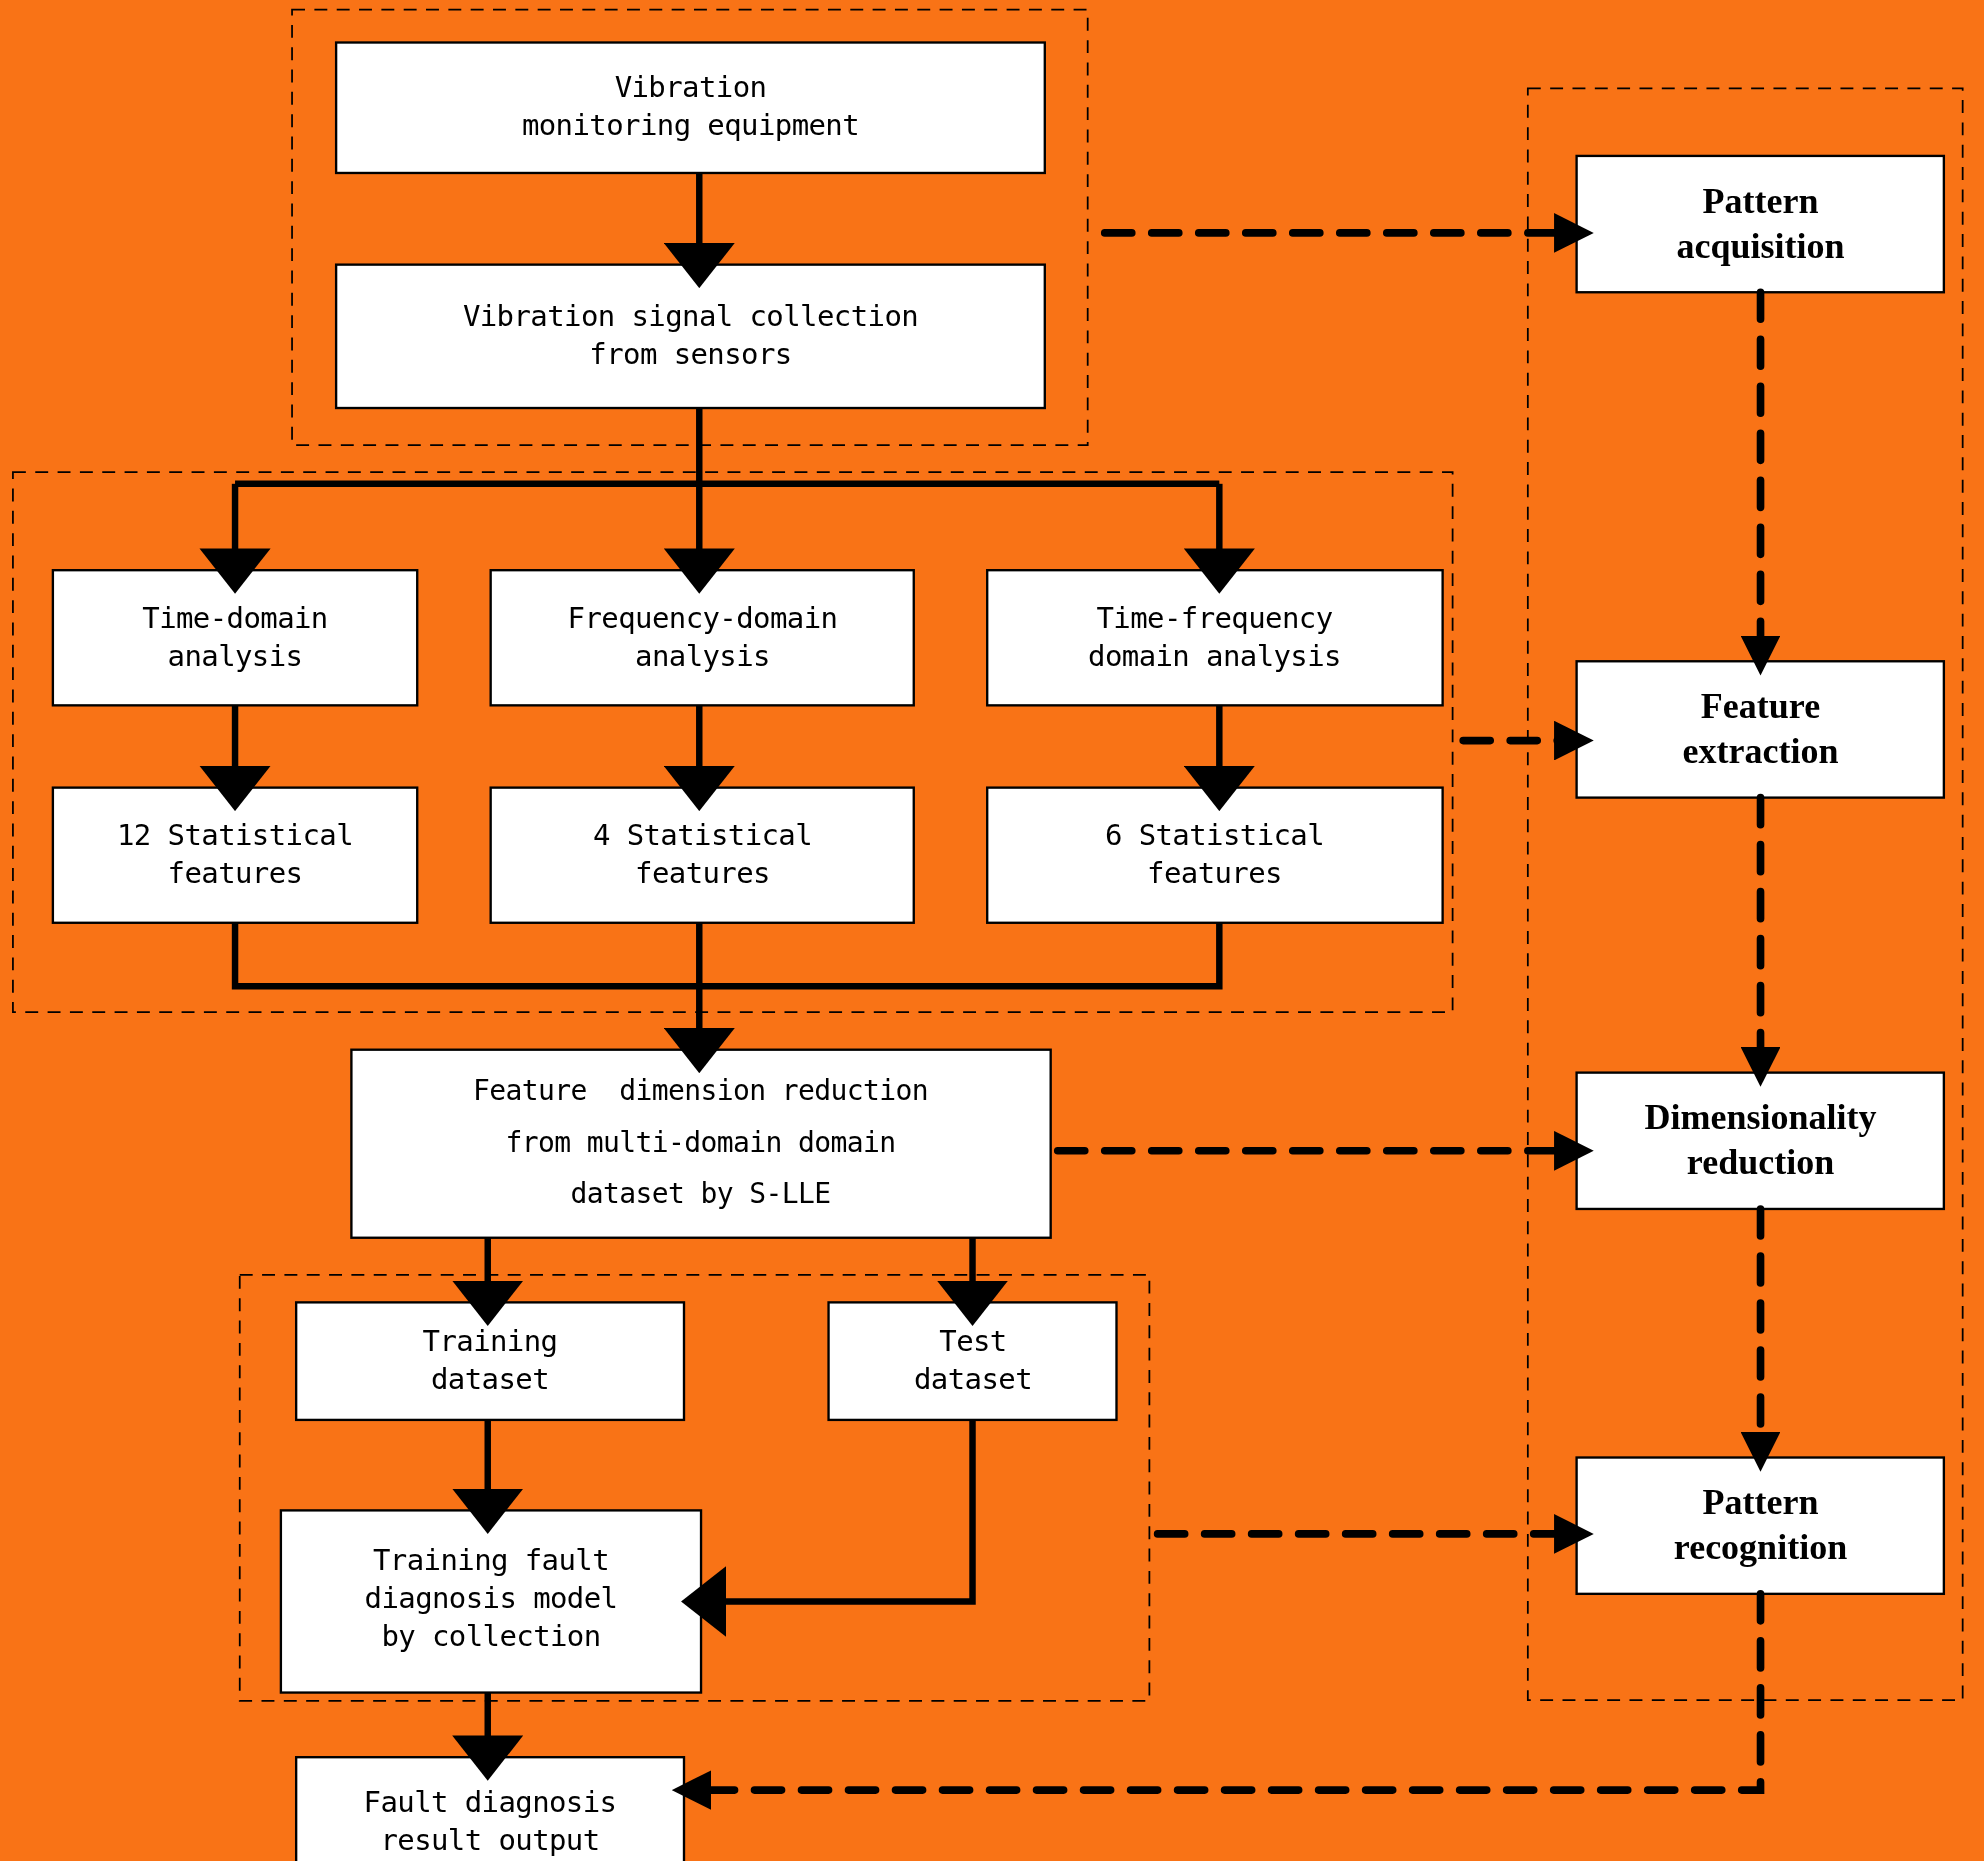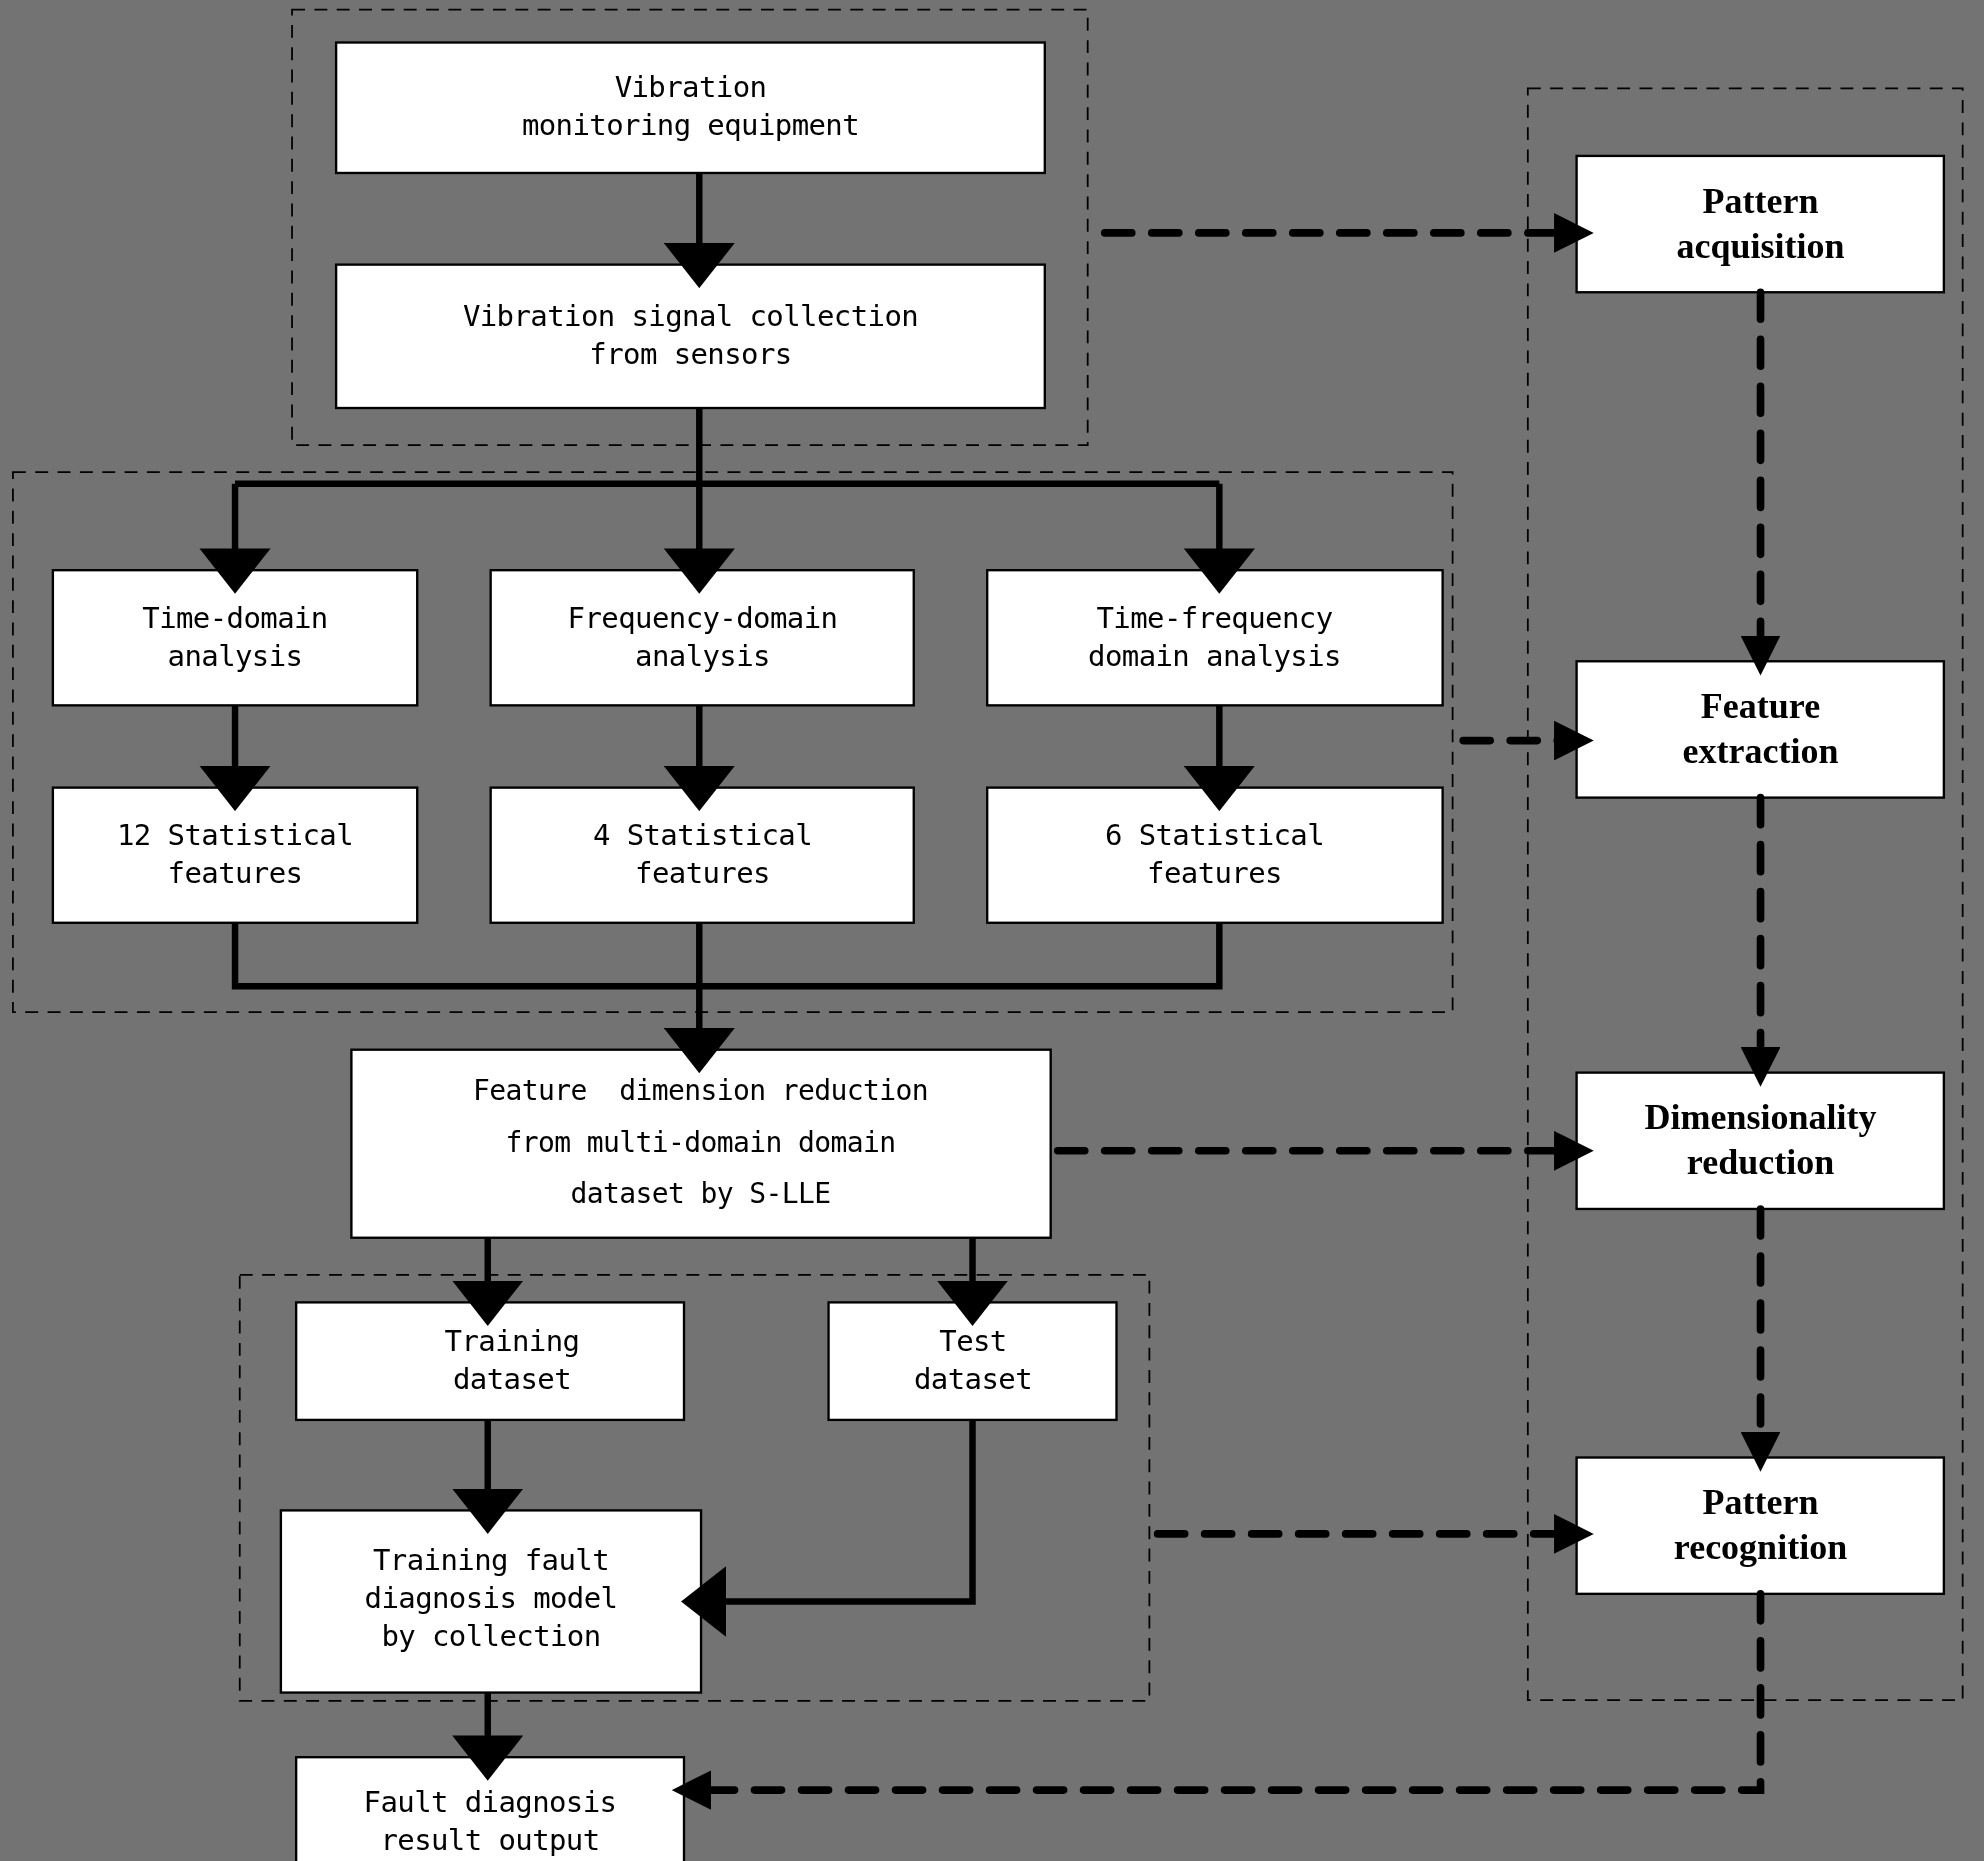--- a/index.html
+++ b/index.html
@@ -1,17 +1,17 @@
 <!DOCTYPE html>
 <html style="font-size:9.4px"><head>
 <meta charset="utf-8">
 <style>
   html,body{margin:0;padding:0;background:#ffffff;}
   body{font-family:"Liberation Serif",serif;}
-  #stage{position:relative;width:1985px;height:1862px;background:#737373;overflow:hidden;}
+  #stage{position:relative;width:1985px;height:1862px;background:#f97316;overflow:hidden;}
   svg.layer{position:absolute;left:0;top:0;width:1985px;height:1862px;}
 
   .grp{fill:none;stroke:#000;stroke-width:3;stroke-dasharray:22 16;}
   .bx{fill:#ffffff;stroke:#000;stroke-width:4;}
   .ln{stroke:#000;stroke-width:11;fill:none;stroke-linecap:butt;}
   .dln{stroke:#000;stroke-width:13;fill:none;stroke-dasharray:46 34;stroke-linecap:round;}
 
   .lbl{position:absolute;display:flex;flex-direction:column;align-items:center;
        justify-content:center;text-align:center;pointer-events:none;}
   .mono{font-family:"DejaVu Sans Mono","Liberation Mono",monospace;
@@ -142,21 +142,21 @@
     <span class="ln2">6 Statistical</span>
     <span class="ln2">features</span>
   </div>
 
   <div class="lbl mono mono-sm" style="left:351px;top:1049px;width:699px;height:188px;gap:15px;">
     <span class="ln2">Feature  dimension reduction</span>
     <span class="ln2">from multi-domain domain</span>
     <span class="ln2">dataset by S-LLE</span>
   </div>
 
-  <div class="lbl mono" style="left:296px;top:1302px;width:388px;height:118px;margin-left:22px;">
+  <div class="lbl mono" style="left:296px;top:1302px;width:388px;height:118px;">
     <span class="ln2">Training</span>
     <span class="ln2">dataset</span>
   </div>
 
   <div class="lbl mono" style="left:829px;top:1302px;width:288px;height:118px;">
     <span class="ln2">Test</span>
     <span class="ln2">dataset</span>
   </div>
 
   <div class="lbl mono" style="left:281px;top:1510px;width:420px;height:178px;">

